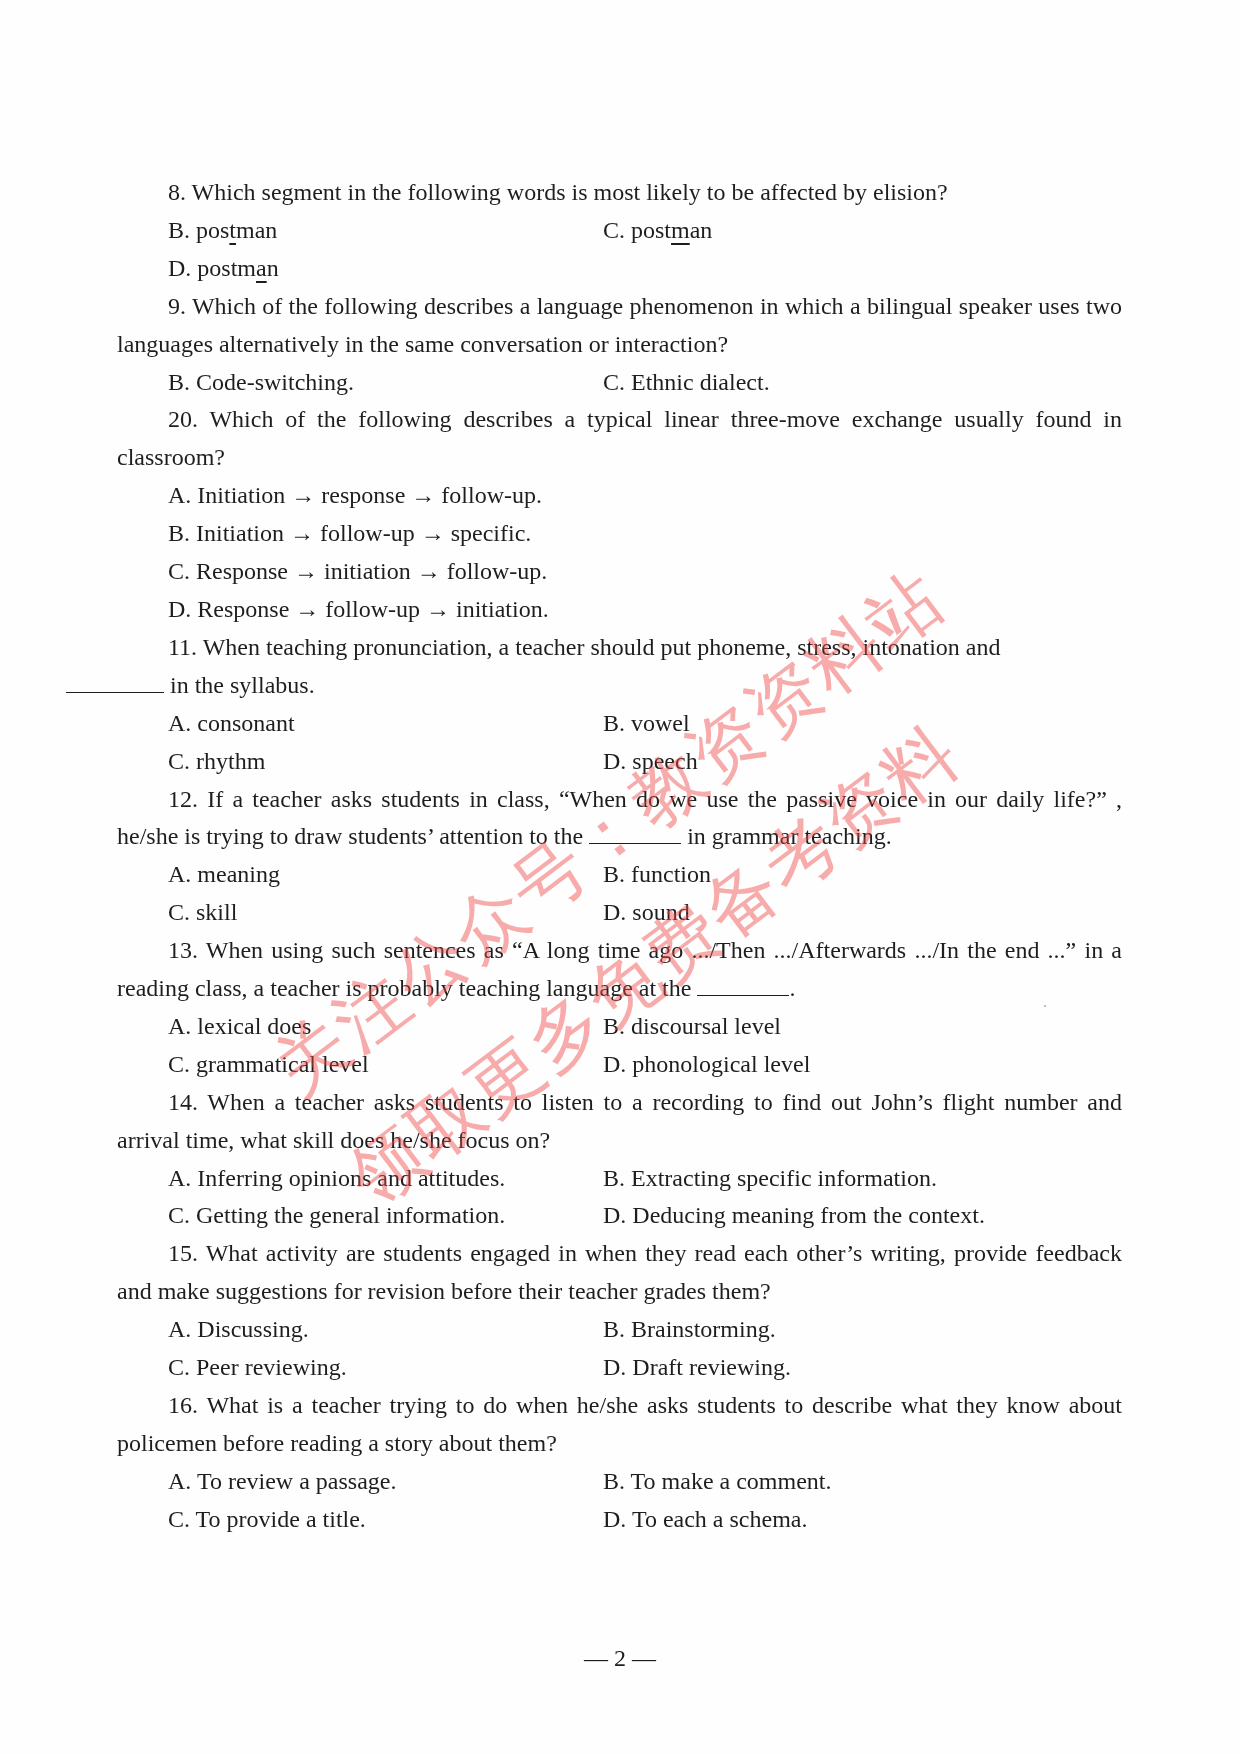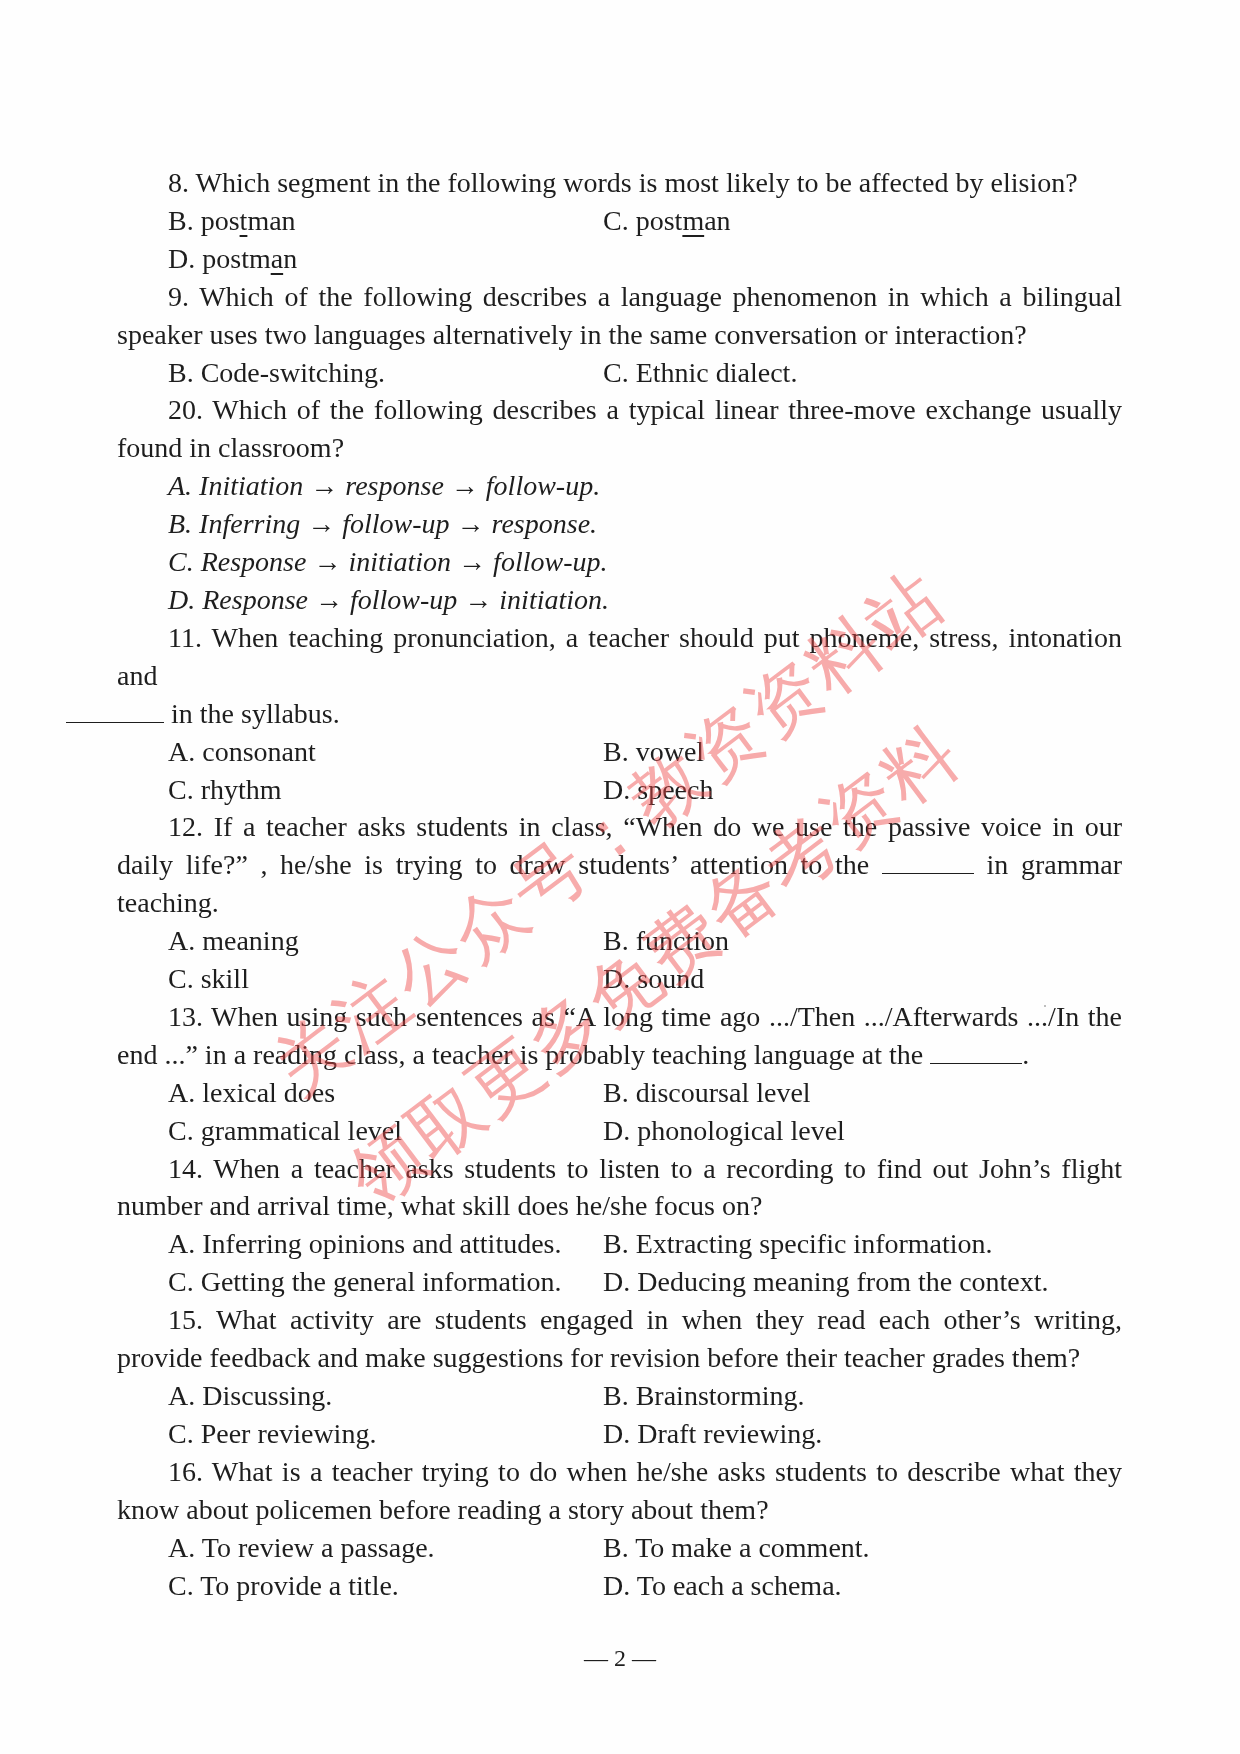--- a/index.html
+++ b/index.html
@@ -1,22 +1,22 @@
 <!DOCTYPE html>
 <html><head>
 <meta charset="utf-8">
 <style>
   html, body { margin: 0; padding: 0; background: #ffffff; }
   body { width: 1240px; height: 1754px; position: relative; overflow: hidden;
          font-family: "Liberation Serif", "DejaVu Serif", serif; color: #1e1e1e; }
   .page { position: absolute; left: 0; top: 0; width: 1240px; height: 1754px; background: #fefefe; }
-  .content { position: absolute; left: 117px; top: 164px; width: 1005px; font-size: 28px; line-height: 37.9px; }
+  .content { position: absolute; left: 117px; top: 174px; width: 1005px; font-size: 24px; line-height: 37.9px; }
   .q-stem { text-indent: 51px; text-align: justify; text-align-last: left; margin: 0; }
   .opts { display: grid; grid-template-columns: 435px 1fr; padding-left: 51px; }
-  .opts.single { grid-template-columns: 1fr; font-style: italic; }
+  .opts.single { grid-template-columns: 1fr; }
   .opt { white-space: nowrap; }
   .u { text-decoration: underline; text-underline-offset: 5px; text-decoration-thickness: 1.5px; }
   .blank { display: inline-block; border-bottom: 1.5px solid #1e1e1e; height: 22px; vertical-align: baseline; }
   .page-num { position: absolute; left: 0; width: 1240px; top: 1645px; text-align: center; font-size: 24px; }
   .wm { position: absolute; color: rgba(240, 70, 70, 0.45); font-family: "DejaVu Sans", sans-serif;
         font-size: 72px; white-space: nowrap; transform-origin: left top; pointer-events: none; letter-spacing: 2px; }
   .wm1 { left: 255px; top: 1040px; transform: rotate(-37deg); }
   .wm2 { left: 330px; top: 1150px; transform: rotate(-37deg); }
   .stray { position: absolute; left: 1043px; top: 1003px; font-size: 12px; color: #444; }
 </style>
@@ -40,21 +40,21 @@
       <div class="opts">
         <div class="opt"><span>B.</span> <span>Code-switching.</span></div>
         <div class="opt"><span>C.</span> <span>Ethnic dialect.</span></div>
       </div>
     </div>
 
     <div>
       <p class="q-stem"><span>20.</span> <span>Which of the following describes a typical linear three-move exchange usually found in classroom?</span></p>
       <div class="opts single">
         <div class="opt"><span>A.</span> <span>Initiation → response → follow-up.</span></div>
-        <div class="opt"><span>B.</span> <span>Inferring → follow-up → response.</span></div>
+        <div class="opt"><span>B.</span> <span>Initiation → follow-up → specific.</span></div>
         <div class="opt"><span>C.</span> <span>Response → initiation → follow-up.</span></div>
         <div class="opt"><span>D.</span> <span>Response → follow-up → initiation.</span></div>
       </div>
     </div>
 
     <div>
       <p class="q-stem"><span>11.</span> <span>When teaching pronunciation, a teacher should put phoneme, stress, intonation and</span><br><span class="blank" style="width:98px; margin-left:-51px;"></span> <span>in the syllabus.</span></p>
       <div class="opts">
         <div class="opt"><span>A.</span> <span>consonant</span></div>
         <div class="opt"><span>B.</span> <span>vowel</span></div>

